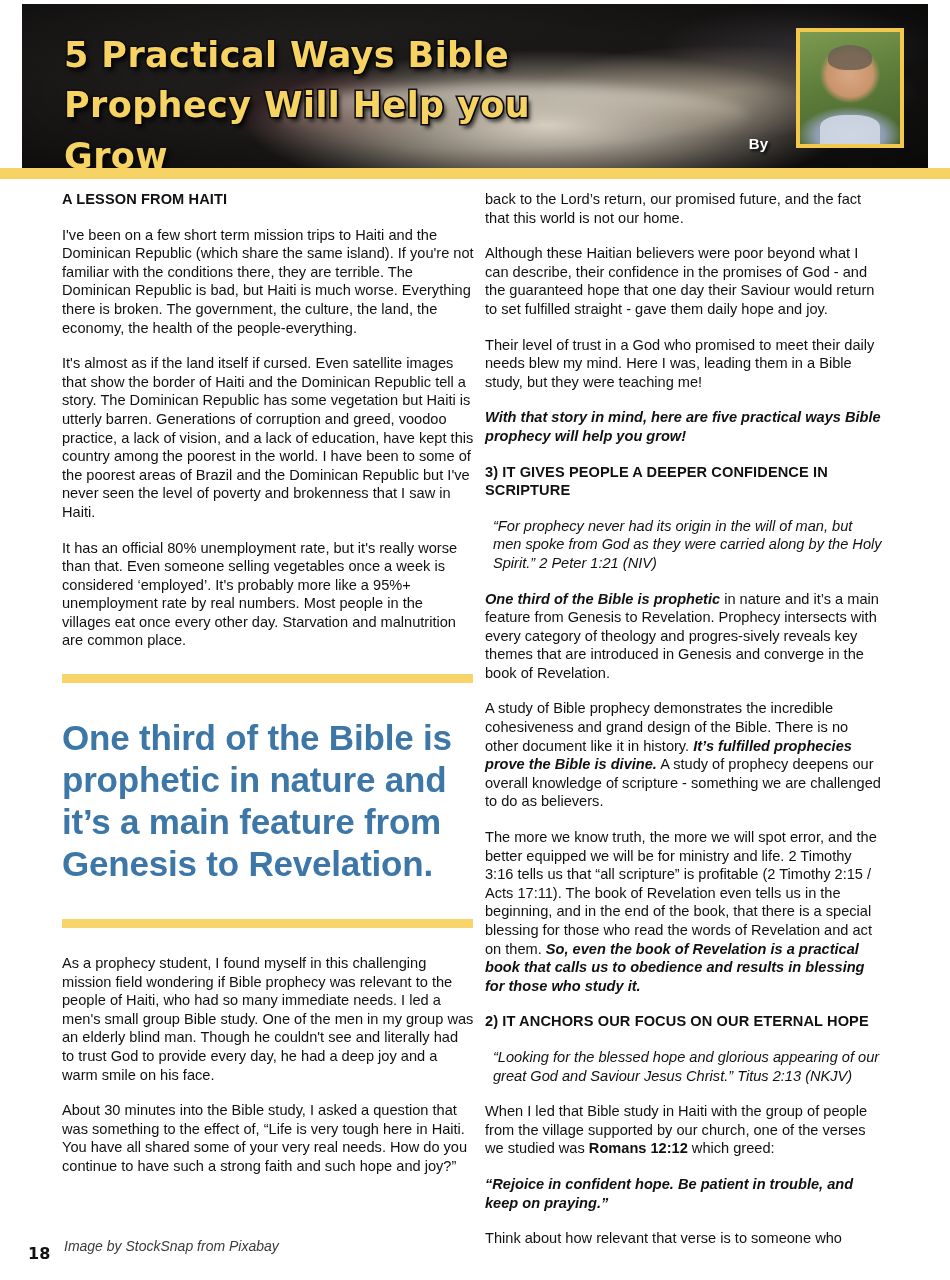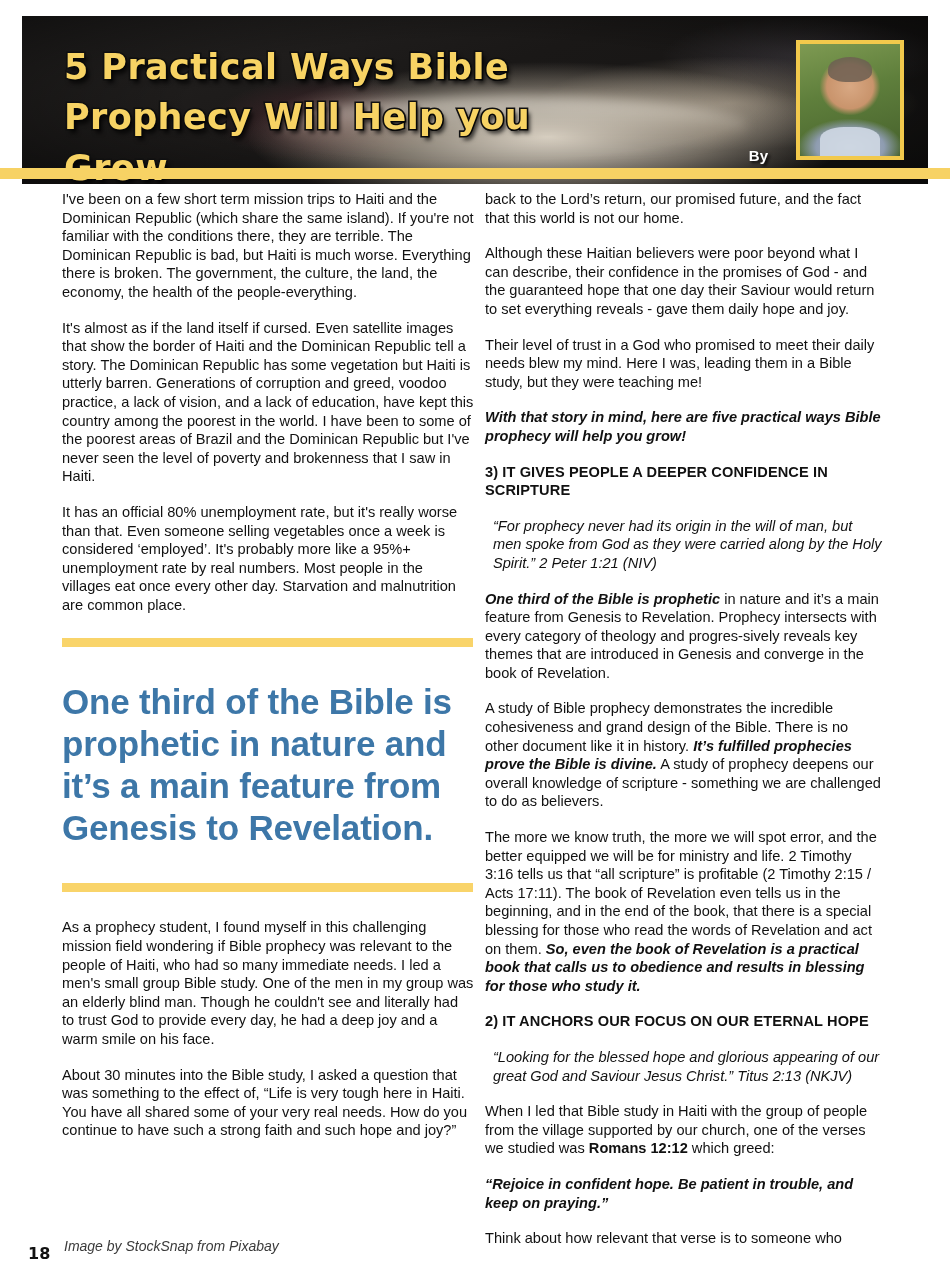--- a/index.html
+++ b/index.html
@@ -5,21 +5,21 @@
 <style>
   html,body{margin:0;padding:0;background:#fff;}
   body{
     width:950px;height:1280px;position:relative;overflow:hidden;
     font-family:"Liberation Sans","DejaVu Sans",sans-serif;
     color:#111;
   }
 
   
   .header{
-    position:absolute;left:22px;top:16px;width:906px;height:168px;
+    position:absolute;left:22px;top:4px;width:906px;height:168px;
     background:#4d7c0f;overflow:hidden;
   }
   .header-photo{
     position:absolute;inset:0;
     background:
       radial-gradient(ellipse 46% 62% at 58% 72%, rgba(236,228,214,.92) 0%, rgba(205,193,174,.55) 40%, rgba(40,36,32,0) 72%),
       radial-gradient(ellipse 30% 40% at 78% 52%, rgba(222,205,180,.50) 0%, rgba(30,27,24,0) 70%),
       radial-gradient(ellipse 18% 36% at 34% 62%, rgba(108,52,62,.55) 0%, rgba(25,22,20,0) 72%),
       radial-gradient(ellipse 22% 34% at 86% 24%, rgba(92,86,96,.45) 0%, rgba(22,20,19,0) 70%),
       linear-gradient(160deg,#262423 0%,#1a1817 45%,#141312 100%);
@@ -126,37 +126,38 @@
     <span>By</span>
     <span>Todd</span>
     <span>Hampson</span>
   </div>
 
   <div class="author-photo"></div>
 </div>
 <div class="header-rule"></div>
 
 <div class="col col-left">
+  <h2 class="section">A LESSON FROM HAITI</h2>
   <p>I've been on a few short term mission trips to Haiti and the Dominican Republic (which share the same island). If you're not familiar with the conditions there, they are terrible. The Dominican Republic is bad, but Haiti is much worse. Everything there is broken. The government, the culture, the land, the economy, the health of the people-everything.</p>
   <p>It's almost as if the land itself if cursed. Even satellite images that show the border of Haiti and the Dominican Republic tell a story. The Dominican Republic has some vegetation but Haiti is utterly barren. Generations of corruption and greed, voodoo practice, a lack of vision, and a lack of education, have kept this country among the poorest in the world. I have been to some of the poorest areas of Brazil and the Dominican Republic but I've never seen the level of poverty and brokenness that I saw in Haiti.</p>
   <p>It has an official 80% unemployment rate, but it's really worse than that. Even someone selling vegetables once a week is considered ‘employed’. It's probably more like a 95%+ unemployment rate by real numbers. Most people in the villages eat once every other day. Starvation and malnutrition are common place.</p>
 
   <div class="pullquote-wrap">
     <div class="rule"></div>
     <div class="pullquote">One third of the Bible is prophetic in nature and it’s a main feature from Genesis to Revelation.</div>
     <div class="rule"></div>
   </div>
 
   <p>As a prophecy student, I found myself in this challenging mission field wondering if Bible prophecy was relevant to the people of Haiti, who had so many immediate needs. I led a men's small group Bible study. One of the men in my group was an elderly blind man. Though he couldn't see and literally had to trust God to provide every day, he had a deep joy and a warm smile on his face.</p>
   <p>About 30 minutes into the Bible study, I asked a question that was something to the effect of, “Life is very tough here in Haiti. You have all shared some of your very real needs. How do you continue to have such a strong faith and such hope and joy?”</p>
 </div>
 
 <div class="col col-right">
   <p>back to the Lord’s return, our promised future, and the fact that this world is not our home.</p>
-  <p>Although these Haitian believers were poor beyond what I can describe, their confidence in the promises of God - and the guaranteed hope that one day their Saviour would return to set everything reveals - gave them daily hope and joy.</p>
+  <p>Although these Haitian believers were poor beyond what I can describe, their confidence in the promises of God - and the guaranteed hope that one day their Saviour would return to set fulfilled straight - gave them daily hope and joy.</p>
   <p>Their level of trust in a God who promised to meet their daily needs blew my mind. Here I was, leading them in a Bible study, but they were teaching me!</p>
   <p class="bi">With that story in mind, here are five practical ways Bible prophecy will help you grow!</p>
 
   <h2 class="section">3) IT GIVES PEOPLE A DEEPER CONFIDENCE IN SCRIPTURE</h2>
   <p class="q">“For prophecy never had its origin in the will of man, but men spoke from God as they were carried along by the Holy Spirit.” 2 Peter 1:21 (NIV)</p>
 
   <p><b><i>One third of the Bible is prophetic</i></b><span> in nature and it’s a main feature from Genesis to Revelation. Prophecy intersects with every category of theology and progres-sively reveals key themes that are introduced in Genesis and converge in the book of Revelation.</span></p>
 
   <p><span>A study of Bible prophecy demonstrates the incredible cohesiveness and grand design of the Bible. There is no other document like it in history. </span><b><i>It’s fulfilled prophecies prove the Bible is divine.</i></b><span> A study of prophecy deepens our overall knowledge of scripture - something we are challenged to do as believers.</span></p>
 

